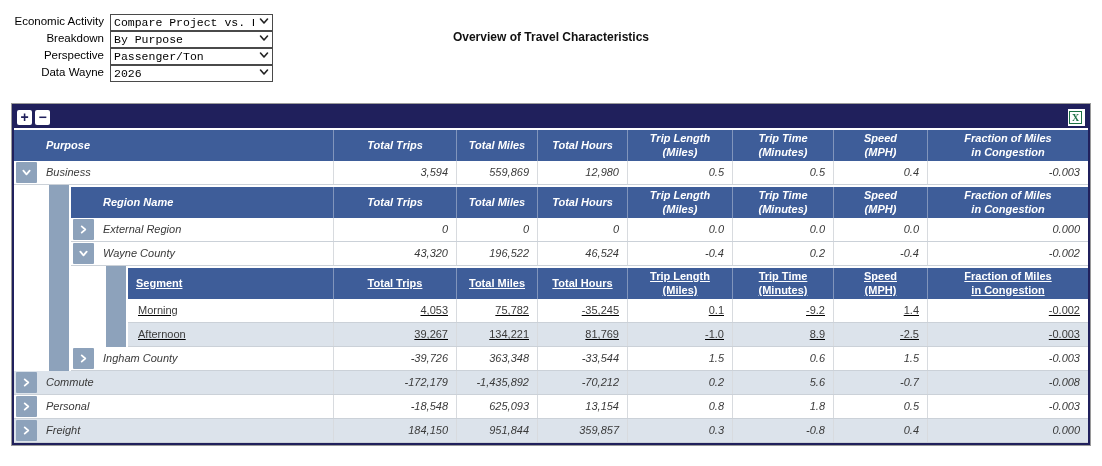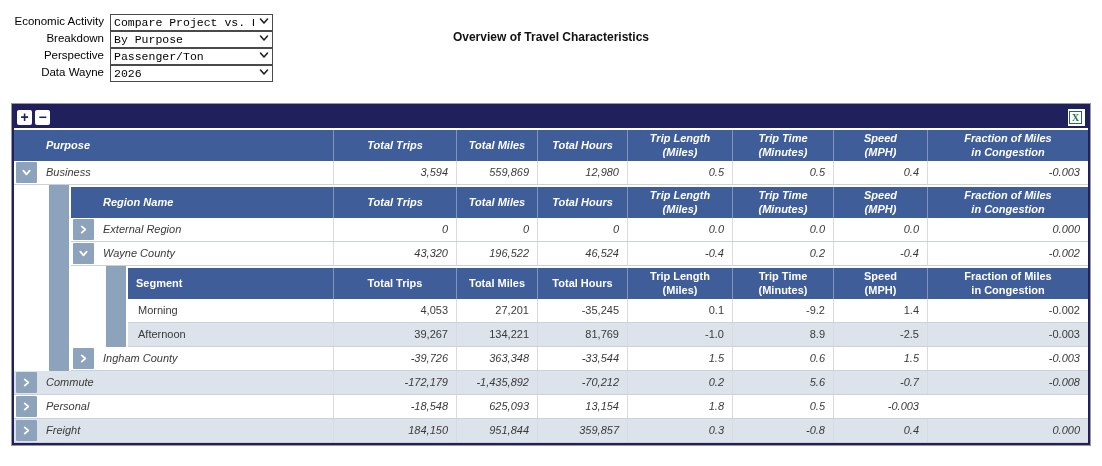--- a/index.html
+++ b/index.html
@@ -33,21 +33,21 @@
   .tb-spacer { flex:1; }
   .tb-excel { width:17px; height:17px; background:#fff; border:none; padding:1px; cursor:pointer; display:block; }
   .tb-excel .xl { display:block; width:13px; height:13px; border:1px solid #1E7145;
                   color:#1E7145; font-weight:bold; font-size:10px; line-height:11px;
                   font-family:"Liberation Serif", serif; text-align:center; }
 
   
   .lvl0-grid, .lvl1-grid { display:grid;
     grid-template-columns:24px minmax(0,1fr) 123px 81px 90px 105px 101px 94px 161px;font-style:italic; }
   .lvl2-grid { display:grid;
-    grid-template-columns:minmax(0,1fr) 123px 81px 90px 105px 101px 94px 161px; }
+    grid-template-columns:minmax(0,1fr) 123px 81px 90px 105px 101px 94px 161px;text-decoration:underline; }
 
   .hdr { height:33px; background:#3E5D99; color:#fff; border-top:2px solid #fff; }
   .hcell { display:flex; flex-direction:column; justify-content:center; align-items:center;
            font-size:11px; font-weight:bold; line-height:1.25; text-align:center;
            border-left:1px solid rgba(255,255,255,.35); }
   .hcell:first-child { border-left:none; }
   .hcell.hlabel { align-items:flex-start; padding-left:8px; border-left:none; }
   .hcell .l2:empty { display:none; }
 
   .row { height:24px; border-bottom:1px solid #CBD1D8; background:#fff; }
@@ -287,21 +287,21 @@
                 </div>
               <div class="hcell">
                   <span class="l1">Fraction of Miles</span>
                   <span class="l2">in Congestion</span>
                 </div>
             </div>
 
             <div class="row lvl2-grid">
               <div class="cell label lvl2label">Morning</div>
               <div class="cell num">4,053</div>
-              <div class="cell num">27,201</div>
+              <div class="cell num">75,782</div>
               <div class="cell num">-35,245</div>
               <div class="cell num">0.1</div>
               <div class="cell num">-9.2</div>
               <div class="cell num">1.4</div>
               <div class="cell num">-0.002</div>
             </div>
 
             <div class="row alt lvl2-grid">
               <div class="cell label lvl2label">Afternoon</div>
               <div class="cell num">39,267</div>
@@ -360,20 +360,21 @@
         <button class="exp">
             <svg width="9" height="9" viewBox="0 0 10 10">
               <path d="M3 1.5 L7 5 L3 8.5" fill="none" stroke="#fff" stroke-width="2" stroke-linecap="round" stroke-linejoin="round"></path>
             </svg>
           </button>
       </div>
       <div class="cell label">Personal</div>
       <div class="cell num">-18,548</div>
       <div class="cell num">625,093</div>
       <div class="cell num">13,154</div>
+      <div class="cell num">0.8</div>
       <div class="cell num">1.8</div>
       <div class="cell num">0.5</div>
       <div class="cell num">-0.003</div>
     </div>
 
     <div class="row alt lvl0-grid">
       <div class="cell expcell">
         <button class="exp">
             <svg width="9" height="9" viewBox="0 0 10 10">
               <path d="M3 1.5 L7 5 L3 8.5" fill="none" stroke="#fff" stroke-width="2" stroke-linecap="round" stroke-linejoin="round"></path>

